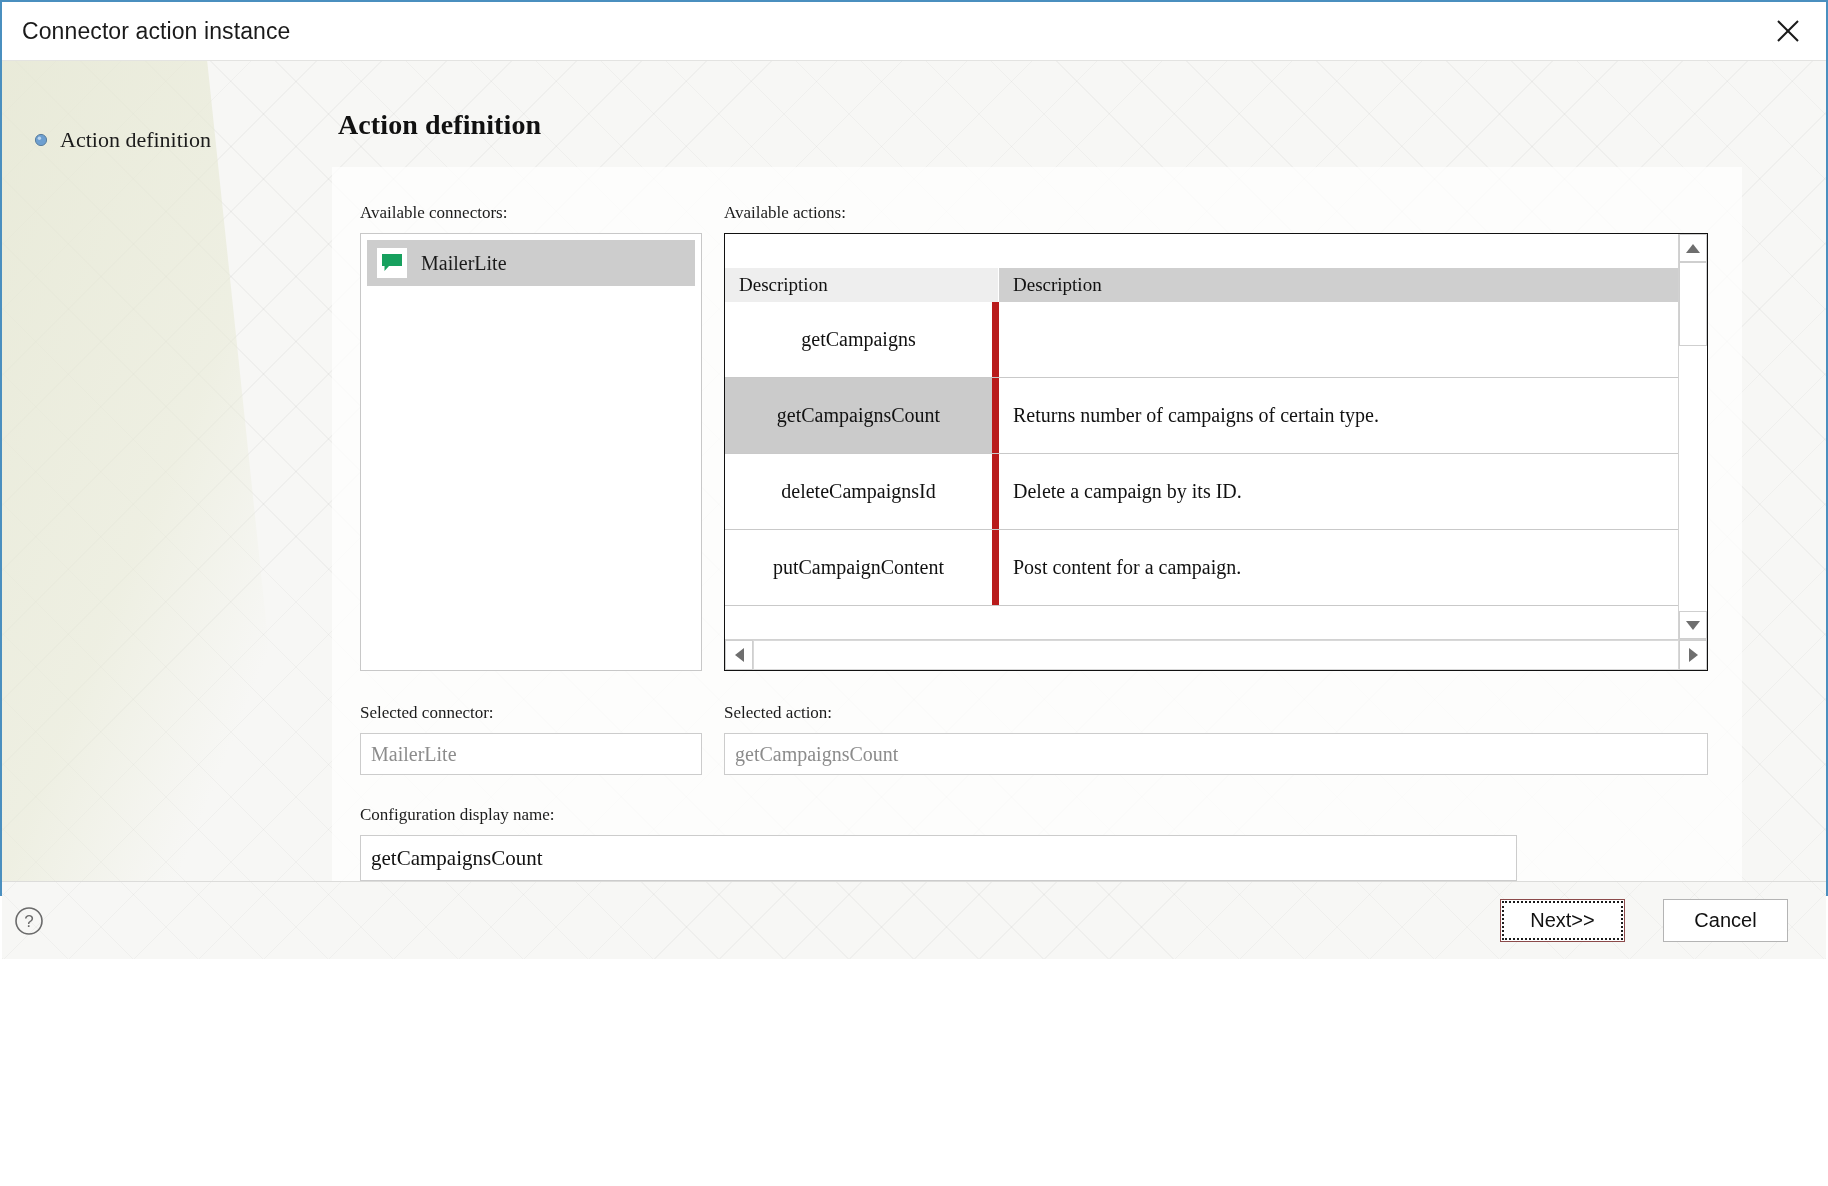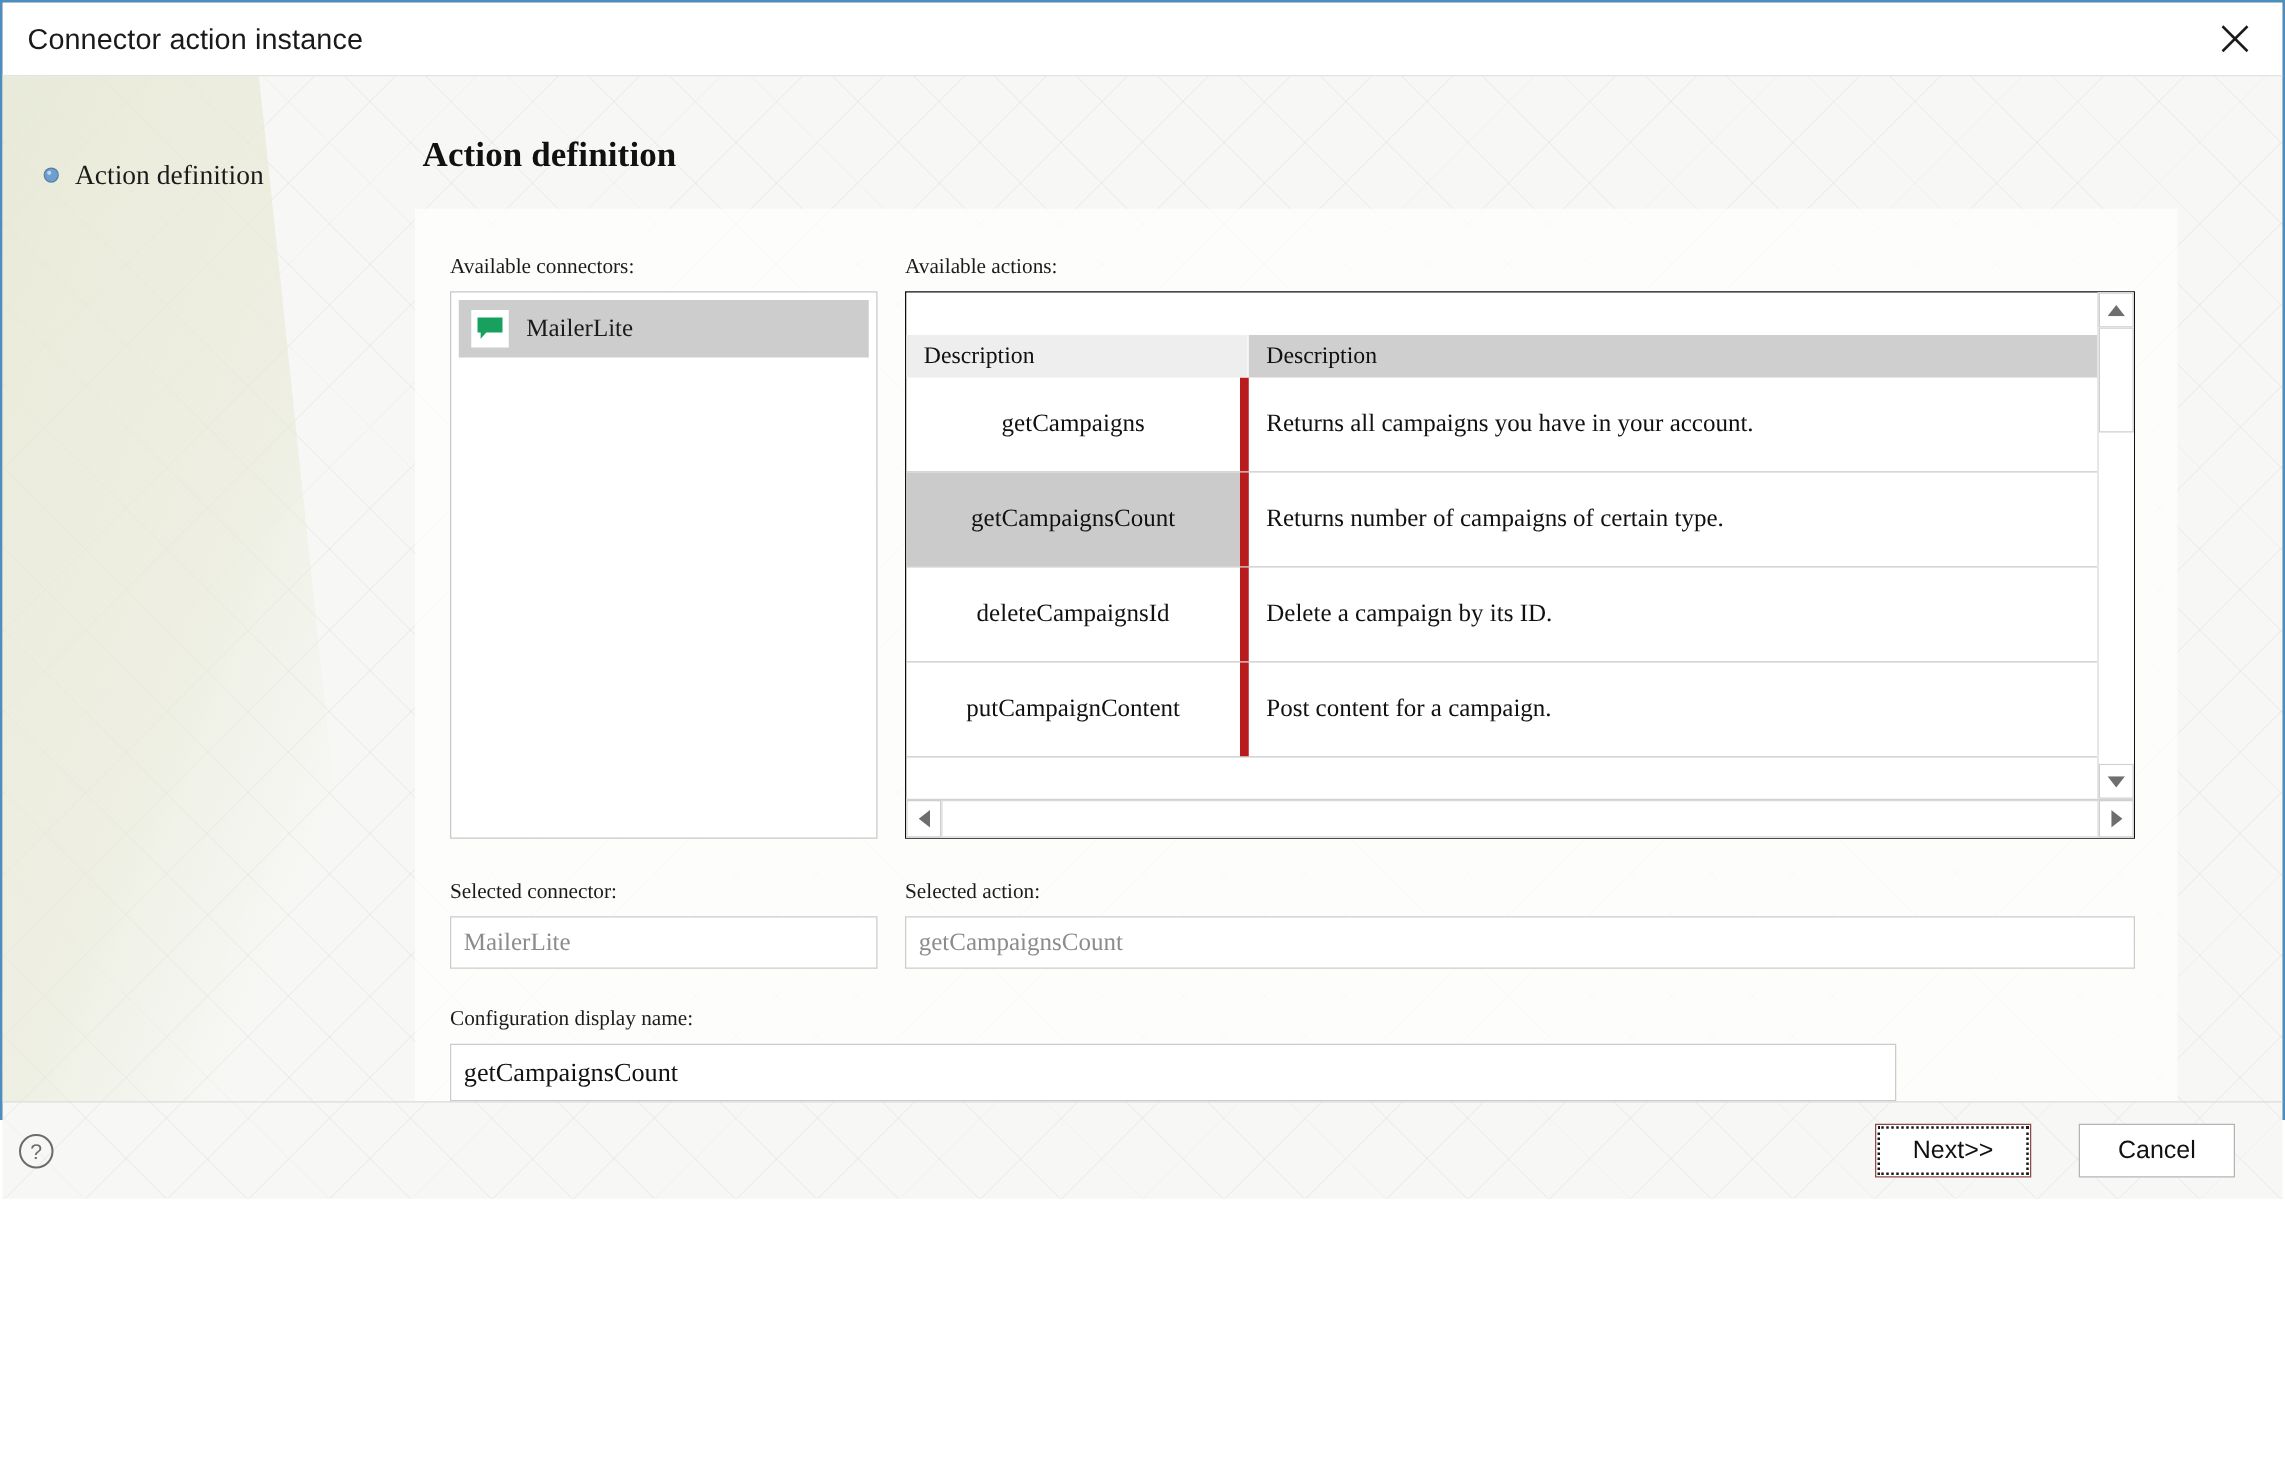--- a/index.html
+++ b/index.html
@@ -15,21 +15,21 @@
   }
 
   
   .window {
     position: absolute;
     left: 0; top: 0;
     width: 1828px;
     height: 896px;
     box-sizing: border-box;
     border: 2px solid #4a8fbf;
-    background: #737373;
+    background: #d946ef;
     display: flex;
     flex-direction: column;
   }
 
   
   .titlebar {
     height: 58px;
     min-height: 58px;
     background: #ffffff;
     display: flex;
@@ -472,21 +472,20 @@
                   <div class="table-cols">
 
                     <div class="thead">
                       <div class="th th-0">Description</div>
                       <div class="th th-1">Description</div>
                     </div>
 
                     <div class="tbody">
                       <div class="tr">
                         <div class="td td-0">getCampaigns</div>
-                        <div class="td td-1">Returns all campaigns you have in your account.</div>
                       </div>
                       <div class="tr selected">
                         <div class="td td-0">getCampaignsCount</div>
                         <div class="td td-1">Returns number of campaigns of certain type.</div>
                       </div>
                       <div class="tr">
                         <div class="td td-0">deleteCampaignsId</div>
                         <div class="td td-1">Delete a campaign by its ID.</div>
                       </div>
                       <div class="tr">

